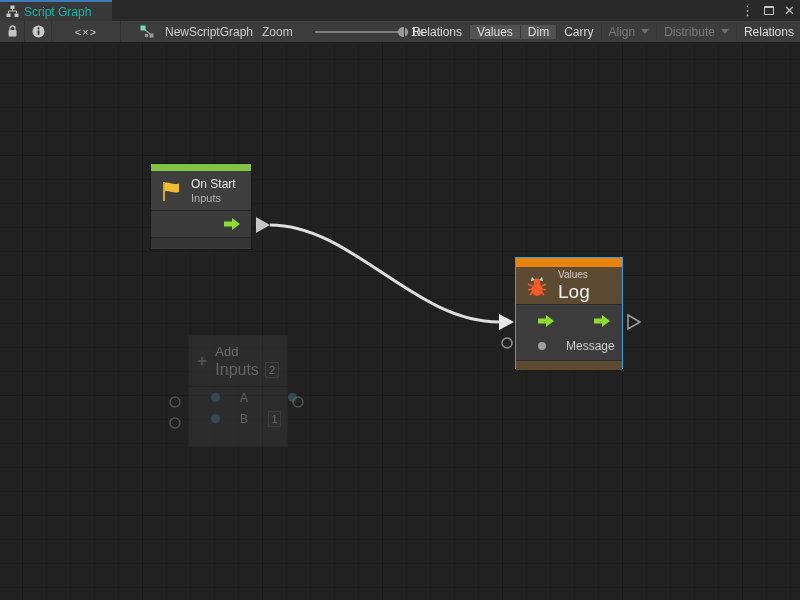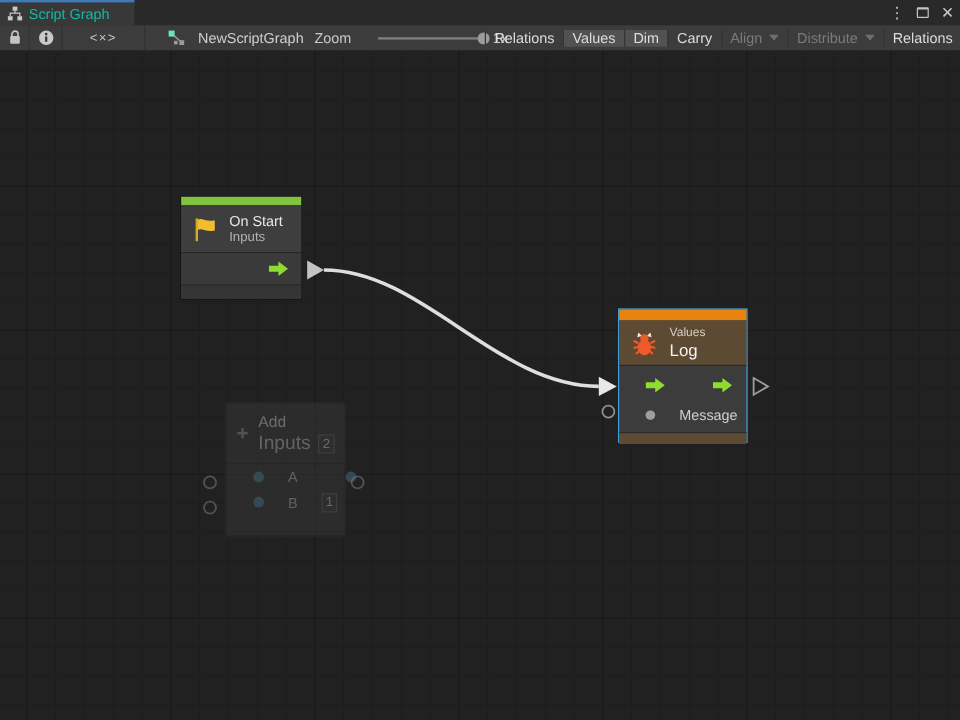--- a/index.html
+++ b/index.html
@@ -69,21 +69,21 @@
   .node-onstart .t2 { font-size:11px; color:#B2B2B2; margin-top:1px; }
   .node-onstart .nbody { position:relative; height:27px; background:#3A3A3A; border-bottom:1px solid #262626; }
   .node-onstart .out-arrow { position:absolute; right:11px; top:7px; }
   .node-onstart .nfooter { height:10px; background:#353535; }
 
   
   .node-debug { left:515px; top:214px; width:108px; height:112px; background:#3C3C3C; border:1px solid #3F9FD6; }
   .node-debug .accent { height:9px; background:#E8830E; }
   .node-debug .nhdr { height:38px; background:#5C4A33; border-bottom:1px solid #2A2A2A; }
   .node-debug .t1 { font-size:10px; color:#D6CFC4; }
-  .node-debug .t2 { font-size:14px; color:#F2F2F2; margin-top:1px; }
+  .node-debug .t2 { font-size:19px; color:#F2F2F2; margin-top:1px; }
   .node-debug .nbody { padding:3px 0 2px 0; }
   .prow { height:25px; display:flex; align-items:center; padding:0 22px; gap:20px; color:#CFCFCF; font-size:12px; }
   .prow .spacer { flex:1; }
   .dot { width:8px; height:8px; border-radius:50%; background:#9E9E9E; flex:none; }
   .node-debug .nfooter { height:10px; background:#5C4A33; border-top:1px solid #2C2C2C; }
 
   
   .node-add { left:188px; top:292px; width:100px; height:112px; opacity:0.45; border-color:#2D2D2D; }
   .node-add .nhdr { height:51px; border-bottom:1px solid #2C2C2C; }
   .node-add .t1 { font-size:13px; color:#C8C8C8; }

